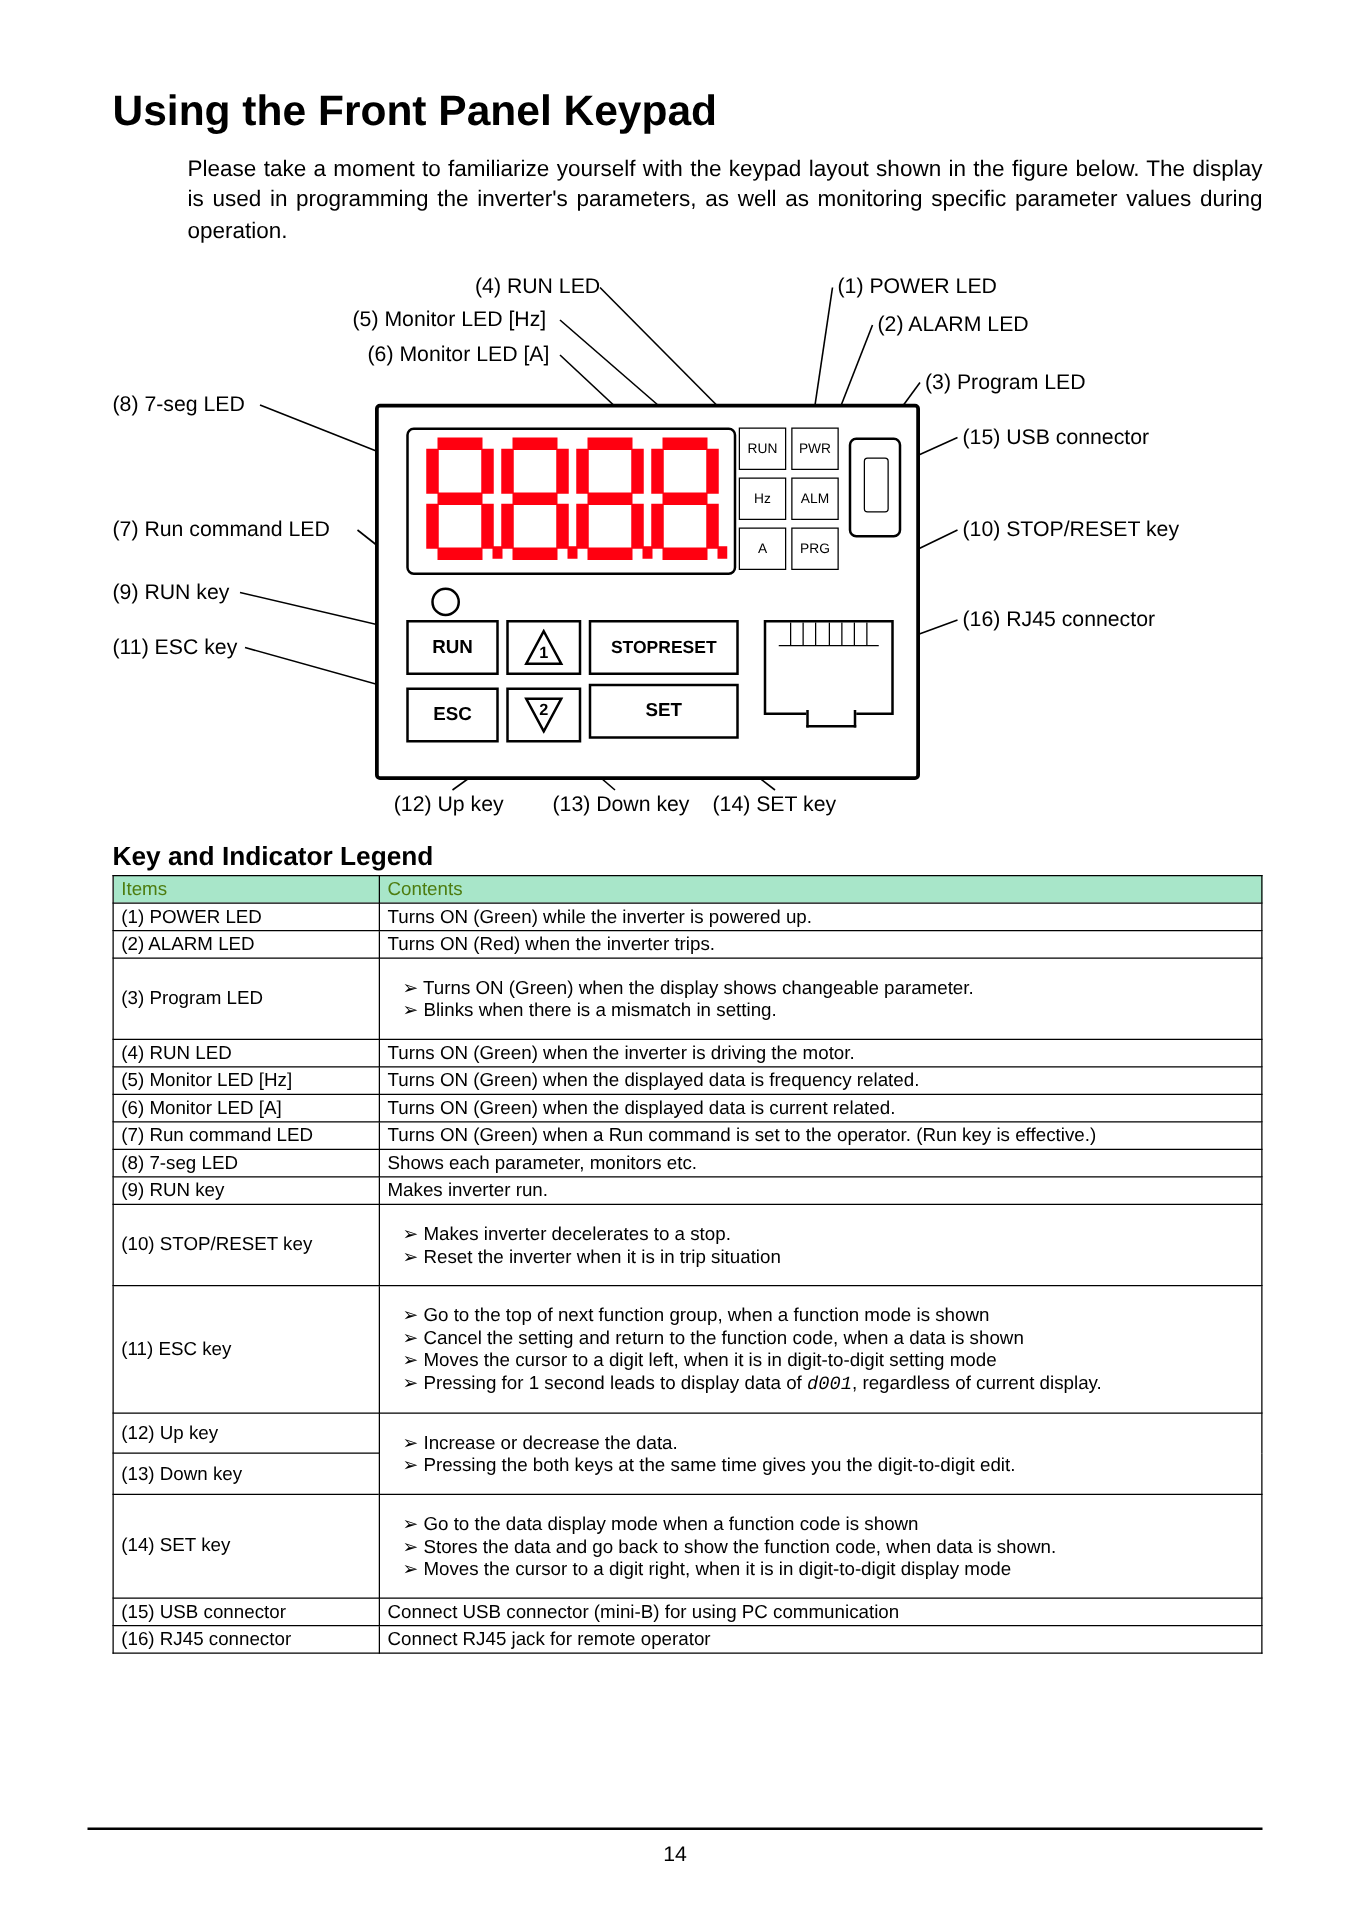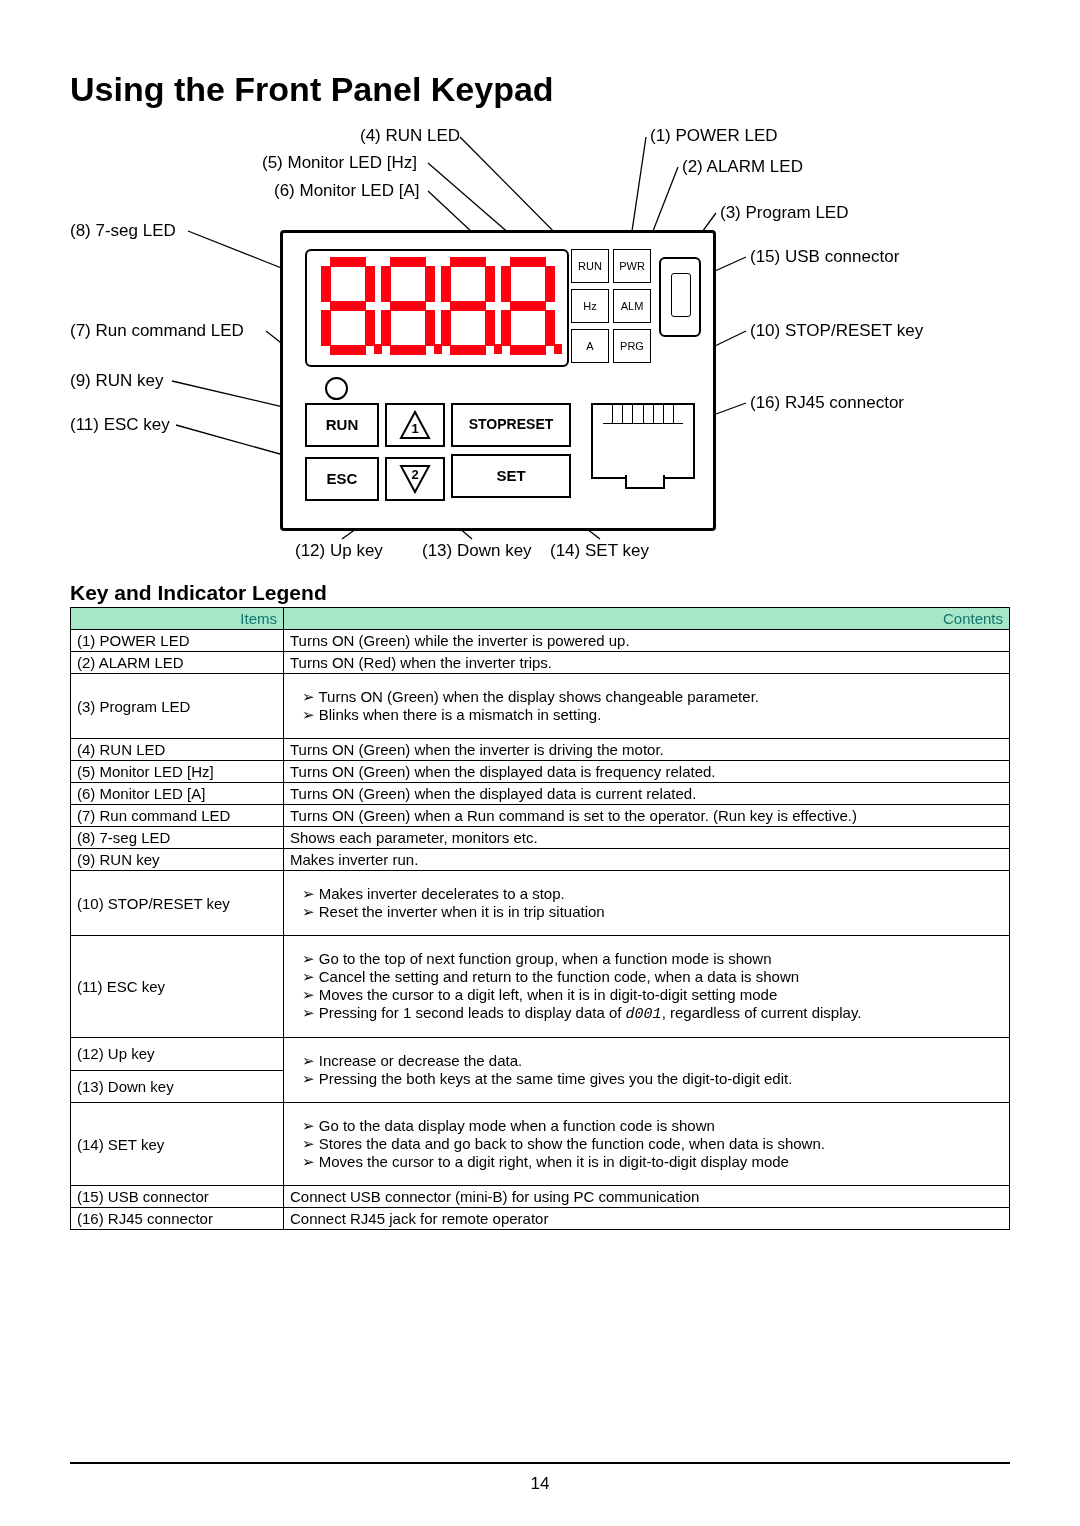--- a/index.html
+++ b/index.html
@@ -7,21 +7,21 @@
     padding: 0;
     background: #fff;
     font-family: Arial, Helvetica, sans-serif;
     color: #000;
   }
   .page {
     width: 1080px;
     height: 1526px;
     position: relative;
     box-sizing: border-box;
-    padding: 70px 70px 30px 70px;
+    padding: 70px 70px 30px 90px;
   }
   h1 {
     font-size: 34px;
     font-weight: bold;
     margin: 0 0 14px 0;
   }
   .intro {
     font-size: 18px;
     text-align: justify;
     margin: 0 0 20px 60px;
@@ -181,23 +181,23 @@
     font-size: 15px;
   }
   th, td {
     border: 1px solid #000;
     padding: 2px 6px;
     vertical-align: top;
     text-align: left;
   }
   th {
     background: #a8e6c9;
-    color: #0f766e;
+    color: #4d7c0f;
     font-weight: normal;
-    text-align: right;
+    text-align: left;
   }
   td:first-child { width: 200px; vertical-align: middle; }
   .bullets { list-style: none; margin: 12px; padding: 0; }
   .bullets li::before { content: "➢ "; }
   .footer-line {
     position: absolute;
     left: 70px; right: 70px;
     bottom: 62px;
     border-top: 2px solid #000;
   }
@@ -210,20 +210,21 @@
     font-size: 17px;
   }
   .special { font-family: "Courier New", monospace; font-style: italic; }
 </style>
 </head>
 <body>
 
 <div class="page">
 
   <h1>Using the Front Panel Keypad</h1>
+  <p class="intro">Please take a moment to familiarize yourself with the keypad layout shown in the figure below. The display is used in programming the inverter's parameters, as well as monitoring specific parameter values during operation.</p>
 
   <div class="diagram">
 
     <div class="call" style="left:290px;top:3px">(4) RUN LED</div>
     <div class="call left" style="left:192px;top:30px">(5) Monitor LED [Hz]</div>
     <div class="call left" style="left:204px;top:58px">(6) Monitor LED [A]</div>
     <div class="call left" style="left:0px;top:98px">(8) 7-seg LED</div>
     <div class="call left" style="left:0px;top:198px">(7) Run command LED</div>
     <div class="call left" style="left:0px;top:248px">(9) RUN key</div>
     <div class="call left" style="left:0px;top:292px">(11) ESC key</div>

